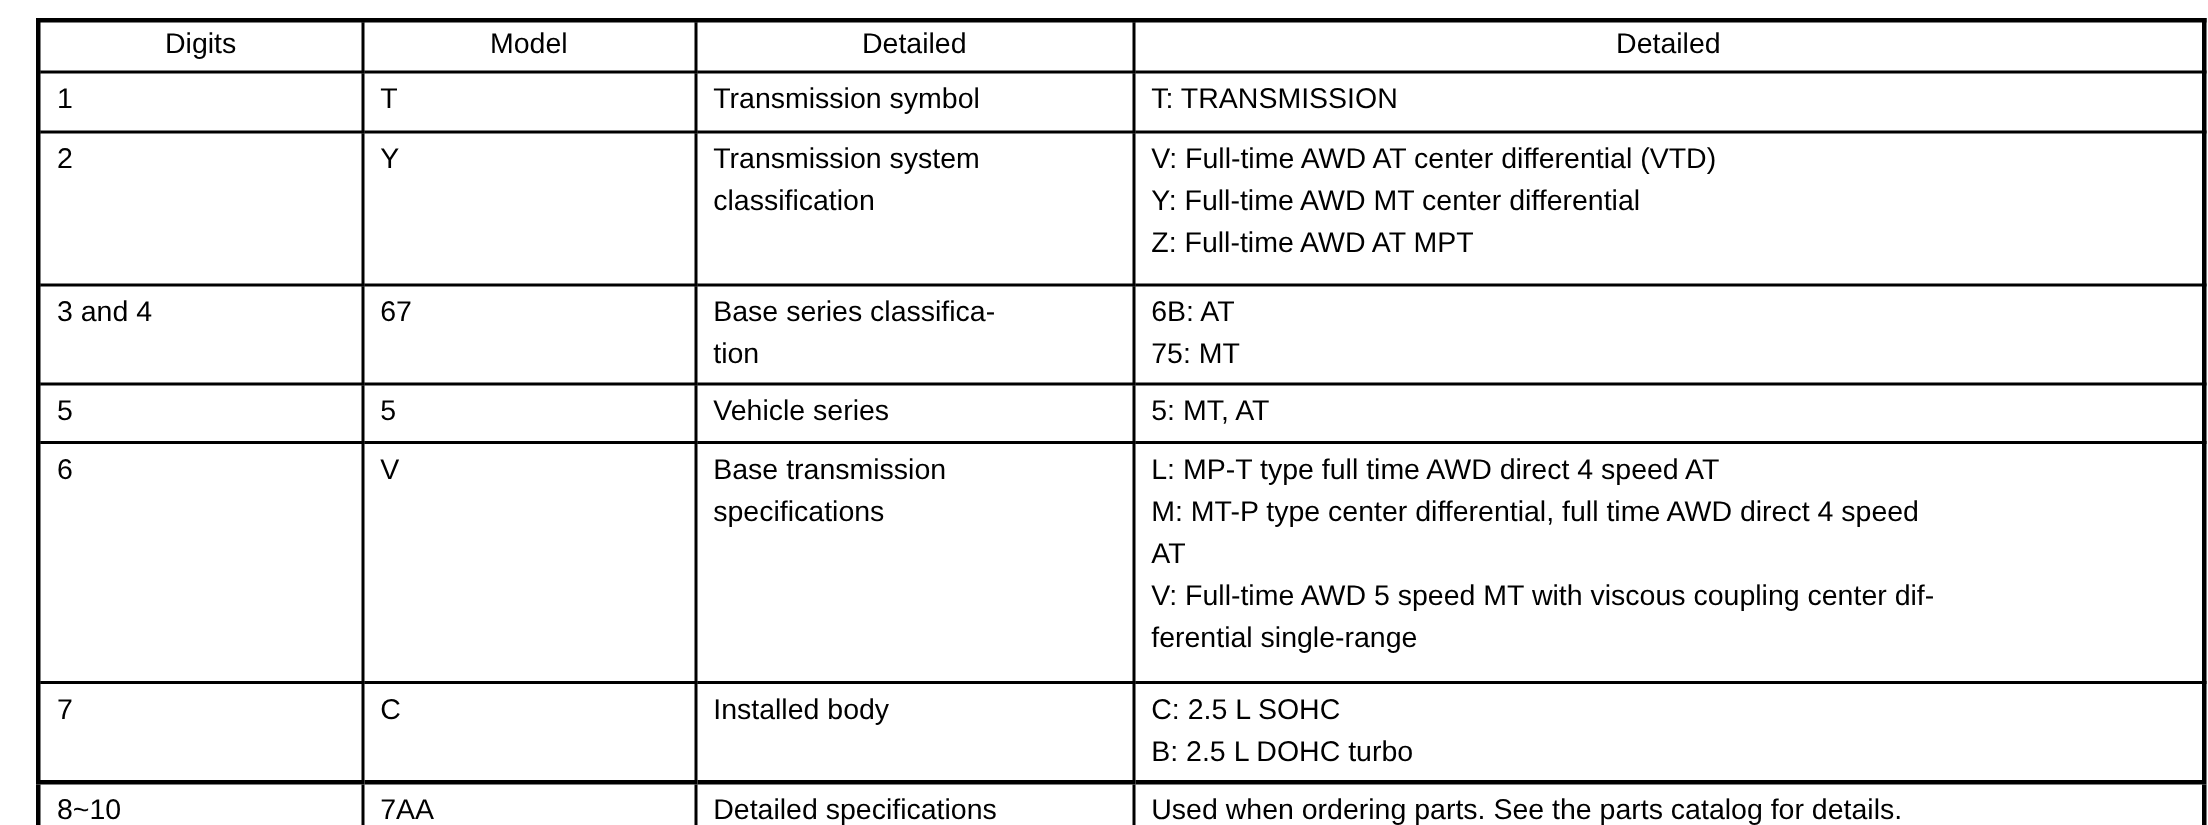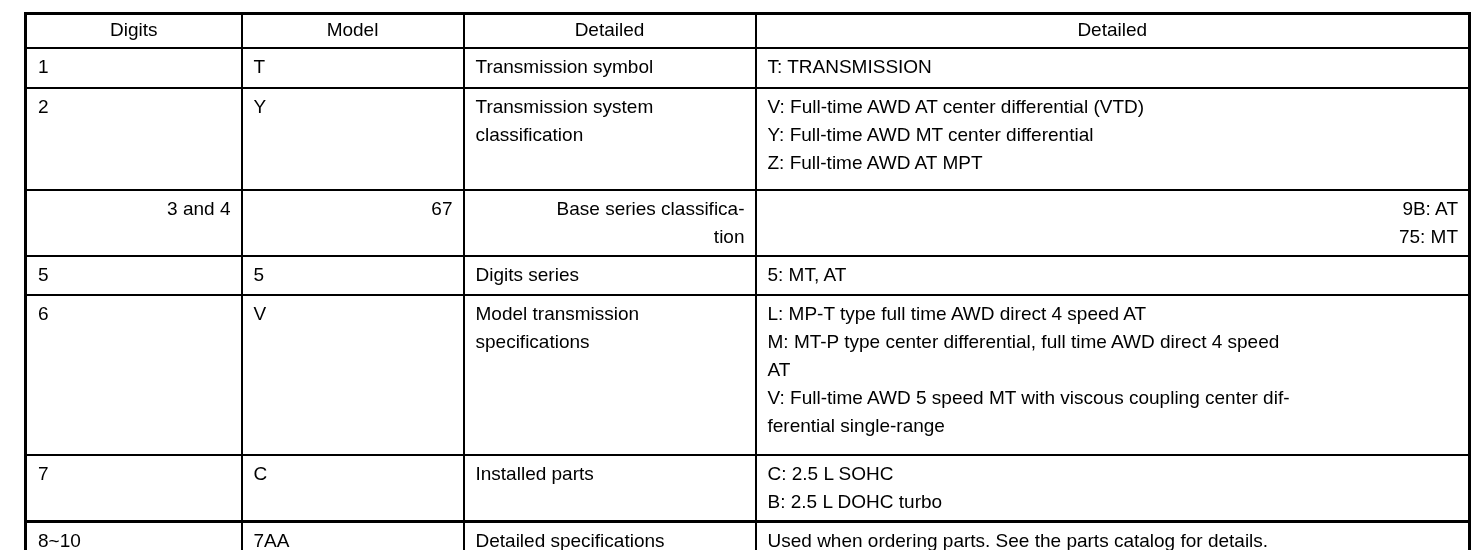--- a/index.html
+++ b/index.html
@@ -47,21 +47,21 @@
     height: 31px;
     padding: 1px 8px 0 8px;
   }
   td {
     text-align: left;
     padding: 4px 10px 4px 11px;
   }
   
   tr.row-0 td { height: 30px; }
   tr.row-1 td { height: 92px; }
-  tr.row-2 td { height: 56px; text-align: right; }
+  tr.row-2 td { height: 56px; }
   tr.row-3 td { height: 29px; }
   tr.row-4 td { height: 150px; }
   tr.row-5 td { height: 52px; }
   tr.row-6 td { height: 30px; border-top-width: 3px; }
 </style>
 </head>
 <body>
 
 <div class="page">
   <table class="spec-table">
@@ -93,44 +93,44 @@
 classification</td>
           <td>V: Full-time AWD AT center differential (VTD)
 Y: Full-time AWD MT center differential
 Z: Full-time AWD AT MPT</td>
         </tr>
         <tr class="row-2">
           <td>3 and 4</td>
           <td>67</td>
           <td>Base series classifica-
 tion</td>
-          <td>9B: AT
+          <td>6B: AT
 75: MT</td>
         </tr>
         <tr class="row-3">
           <td>5</td>
           <td>5</td>
-          <td>Digits series</td>
+          <td>Vehicle series</td>
           <td>5: MT, AT</td>
         </tr>
         <tr class="row-4">
           <td>6</td>
           <td>V</td>
-          <td>Model transmission
+          <td>Base transmission
 specifications</td>
           <td>L: MP-T type full time AWD direct 4 speed AT
 M: MT-P type center differential, full time AWD direct 4 speed
 AT
 V: Full-time AWD 5 speed MT with viscous coupling center dif-
 ferential single-range</td>
         </tr>
         <tr class="row-5">
           <td>7</td>
           <td>C</td>
-          <td>Installed parts</td>
+          <td>Installed body</td>
           <td>C: 2.5 L SOHC
 B: 2.5 L DOHC turbo</td>
         </tr>
         <tr class="row-6">
           <td>8~10</td>
           <td>7AA</td>
           <td>Detailed specifications</td>
           <td>Used when ordering parts. See the parts catalog for details.</td>
         </tr>
       </tbody>

